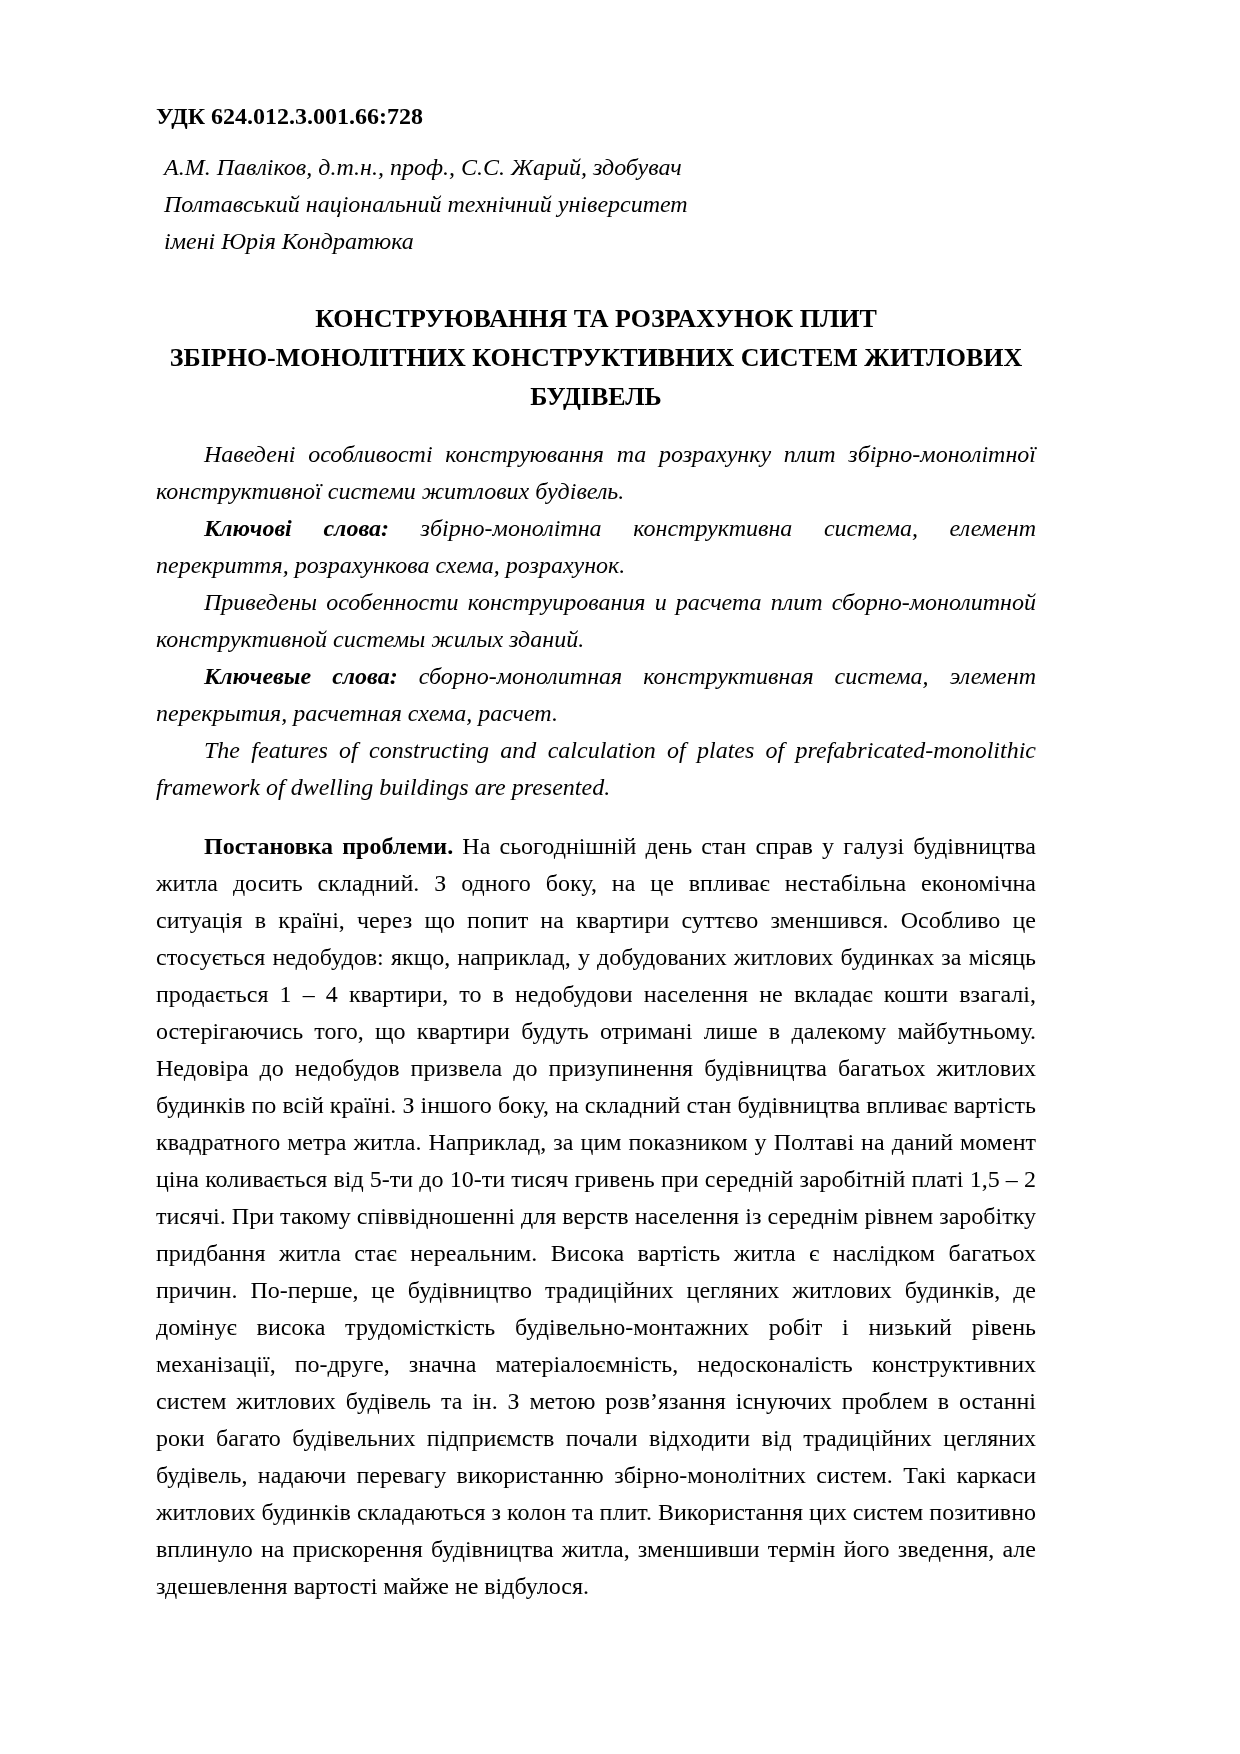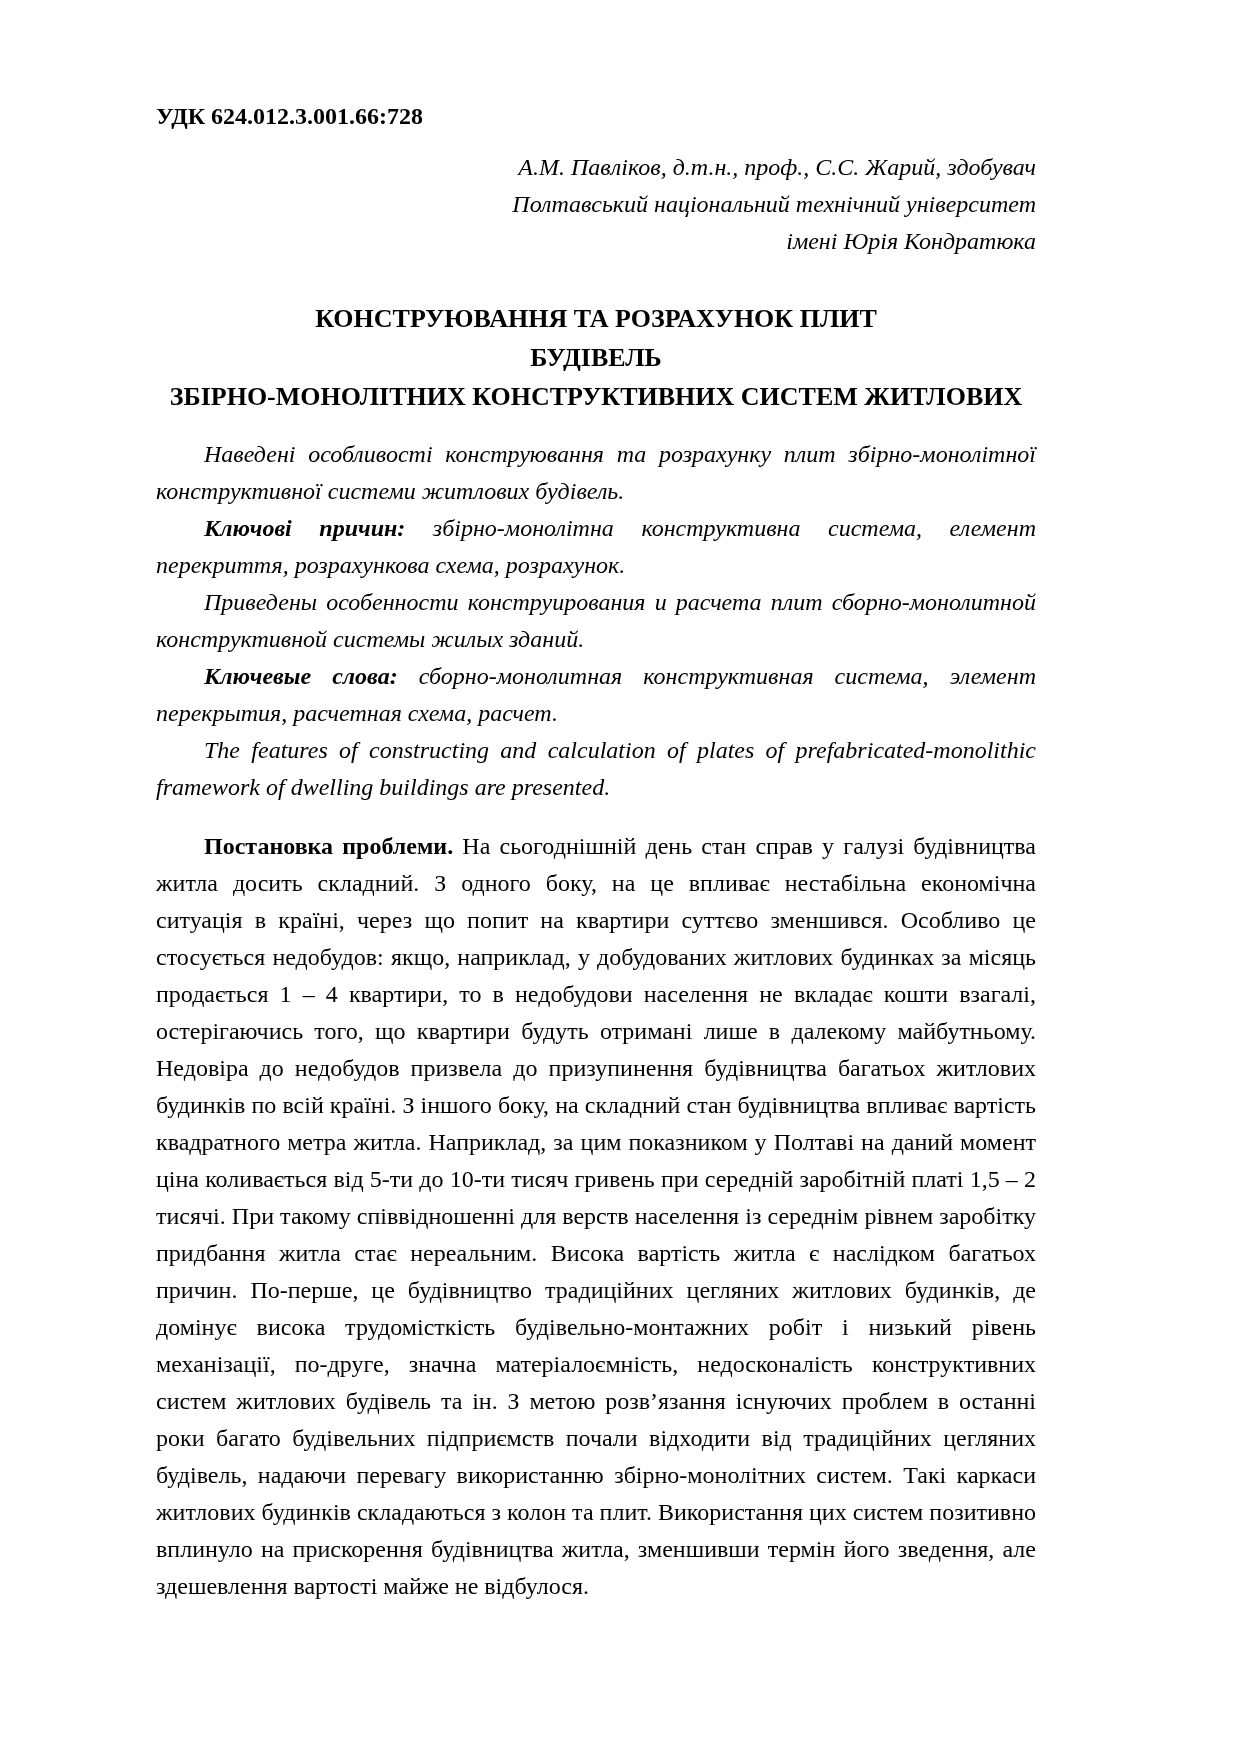--- a/index.html
+++ b/index.html
@@ -18,23 +18,23 @@
     font-size: 24px;
     line-height: 37px;
     color: #000000;
     overflow: hidden;
   }
   .udc {
     font-weight: bold;
     margin: 0 0 14px 0;
   }
   .authors {
-    text-align: right;
+    text-align: left;
     font-style: italic;
-    margin: 0;
+    margin: 8px;
   }
   .authors div {
     margin: 0;
   }
   .title {
     text-align: center;
     font-weight: bold;
     font-size: 26px;
     line-height: 39px;
     margin: 39px 0 20px 0;
@@ -65,27 +65,27 @@
   <p class="udc">УДК 624.012.3.001.66:728</p>
 
   <div class="authors">
     <div>А.М. Павліков, д.т.н., проф., С.С. Жарий, здобувач</div>
     <div>Полтавський національний технічний університет</div>
     <div>імені Юрія Кондратюка</div>
   </div>
 
   <div class="title">
     <div>КОНСТРУЮВАННЯ ТА РОЗРАХУНОК ПЛИТ</div>
+    <div>ЗБІРНО-МОНОЛІТНИХ КОНСТРУКТИВНИХ СИСТЕМ ЖИТЛОВИХ</div>
     <div>БУДІВЕЛЬ</div>
-    <div>ЗБІРНО-МОНОЛІТНИХ КОНСТРУКТИВНИХ СИСТЕМ ЖИТЛОВИХ</div>
   </div>
 
   <p class="para italic">Наведені особливості конструювання та розрахунку плит збірно-монолітної конструктивної системи житлових будівель.</p>
 
-  <p class="para italic"><span class="bold">Ключові причин:</span><span> збірно-монолітна конструктивна система, елемент перекриття, розрахункова схема, розрахунок.</span></p>
+  <p class="para italic"><span class="bold">Ключові слова:</span><span> збірно-монолітна конструктивна система, елемент перекриття, розрахункова схема, розрахунок.</span></p>
 
   <p class="para italic">Приведены особенности конструирования и расчета плит сборно-монолитной конструктивной системы жилых зданий.</p>
 
   <p class="para italic"><span class="bold">Ключевые слова:</span><span> сборно-монолитная конструктивная система, элемент перекрытия, расчетная схема, расчет.</span></p>
 
   <p class="para italic">The features of constructing and calculation of plates of prefabricated-monolithic framework of dwelling buildings are presented.</p>
 
 
   <p class="para body-para"><span class="bold">Постановка проблеми.</span><span> На сьогоднішній день стан справ у галузі будівництва житла досить складний. З одного боку, на це впливає нестабільна економічна ситуація в країні, через що попит на квартири суттєво зменшився. Особливо це стосується недобудов: якщо, наприклад, у добудованих житлових будинках за місяць продається 1 – 4 квартири, то в недобудови населення не вкладає кошти взагалі, остерігаючись того, що квартири будуть отримані лише в далекому майбутньому. Недовіра до недобудов призвела до призупинення будівництва багатьох житлових будинків по всій країні. З іншого боку, на складний стан будівництва впливає вартість квадратного метра житла. Наприклад, за цим показником у Полтаві на даний момент ціна коливається від 5-ти до 10-ти тисяч гривень при середній заробітній платі 1,5 – 2 тисячі. При такому співвідношенні для верств населення із середнім рівнем заробітку придбання житла стає нереальним. Висока вартість житла є наслідком багатьох причин. По-перше, це будівництво традиційних цегляних житлових будинків, де домінує висока трудомісткість будівельно-монтажних робіт і низький рівень механізації, по-друге, значна матеріалоємність, недосконалість конструктивних систем житлових будівель та ін. З метою розв’язання існуючих проблем в останні роки багато будівельних підприємств почали відходити від традиційних цегляних будівель, надаючи перевагу використанню збірно-монолітних систем. Такі каркаси житлових будинків складаються з колон та плит. Використання цих систем позитивно вплинуло на прискорення будівництва житла, зменшивши термін його зведення, але здешевлення вартості майже не відбулося.</span></p>
 

